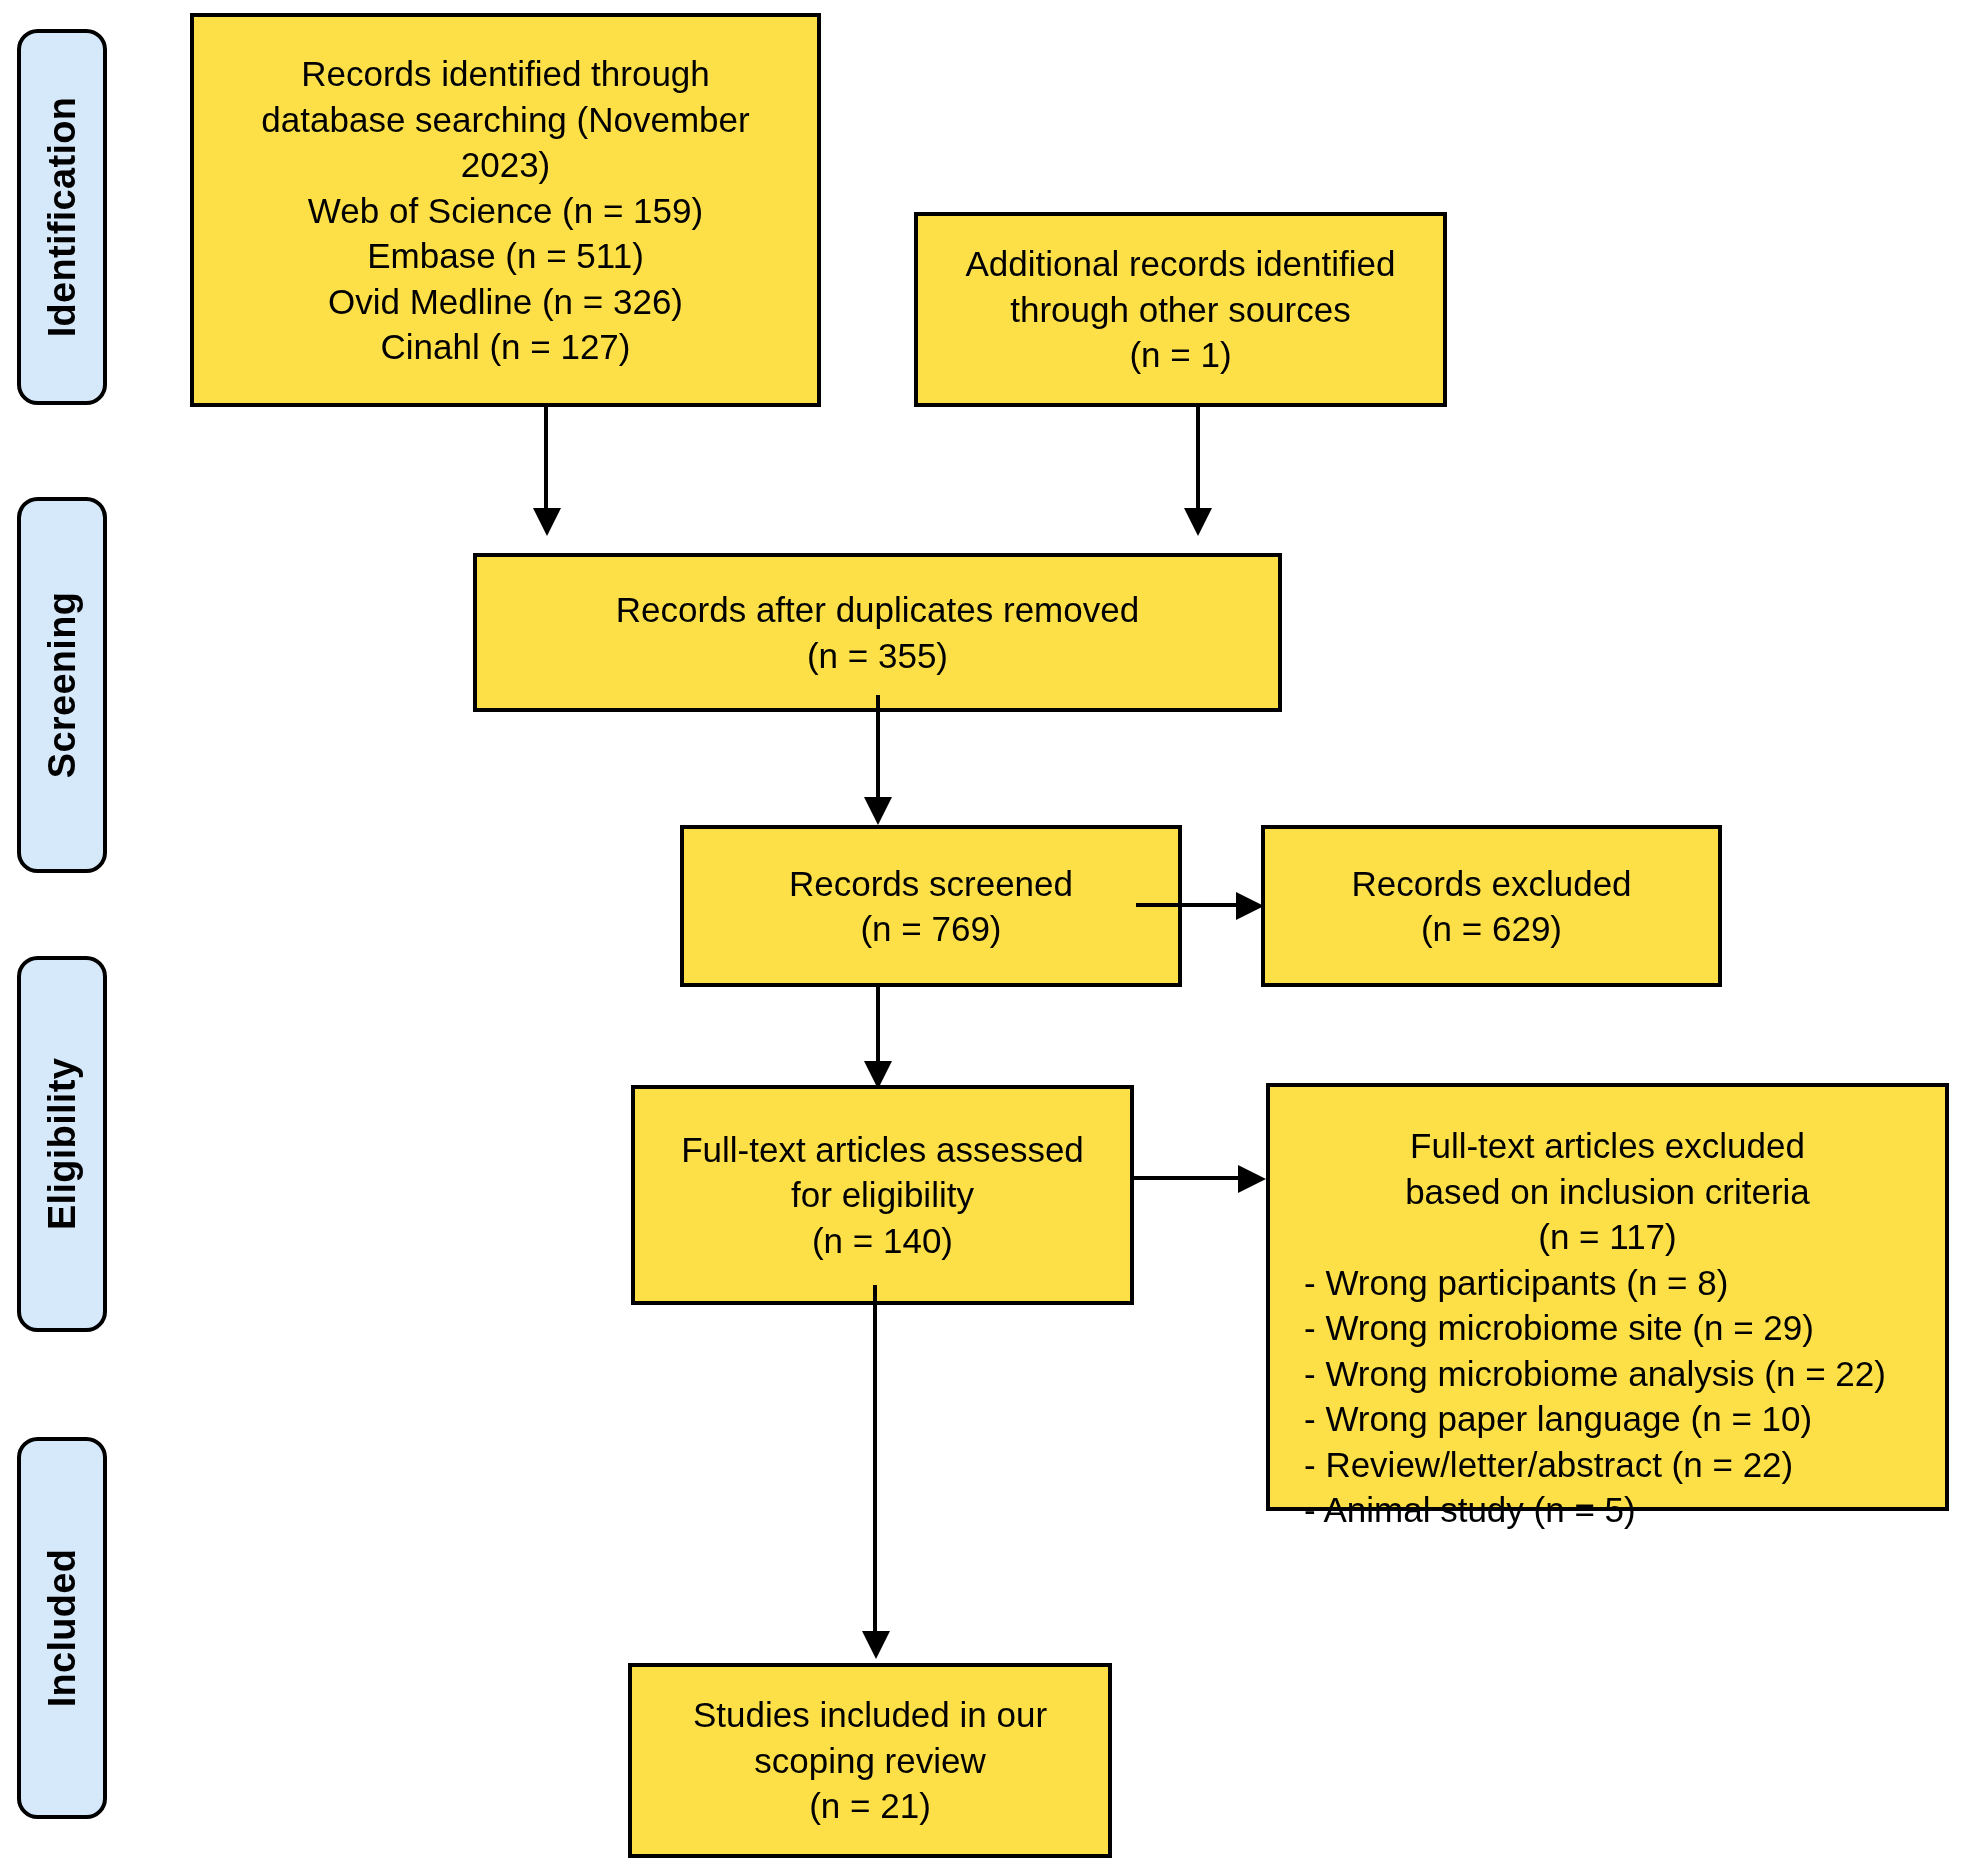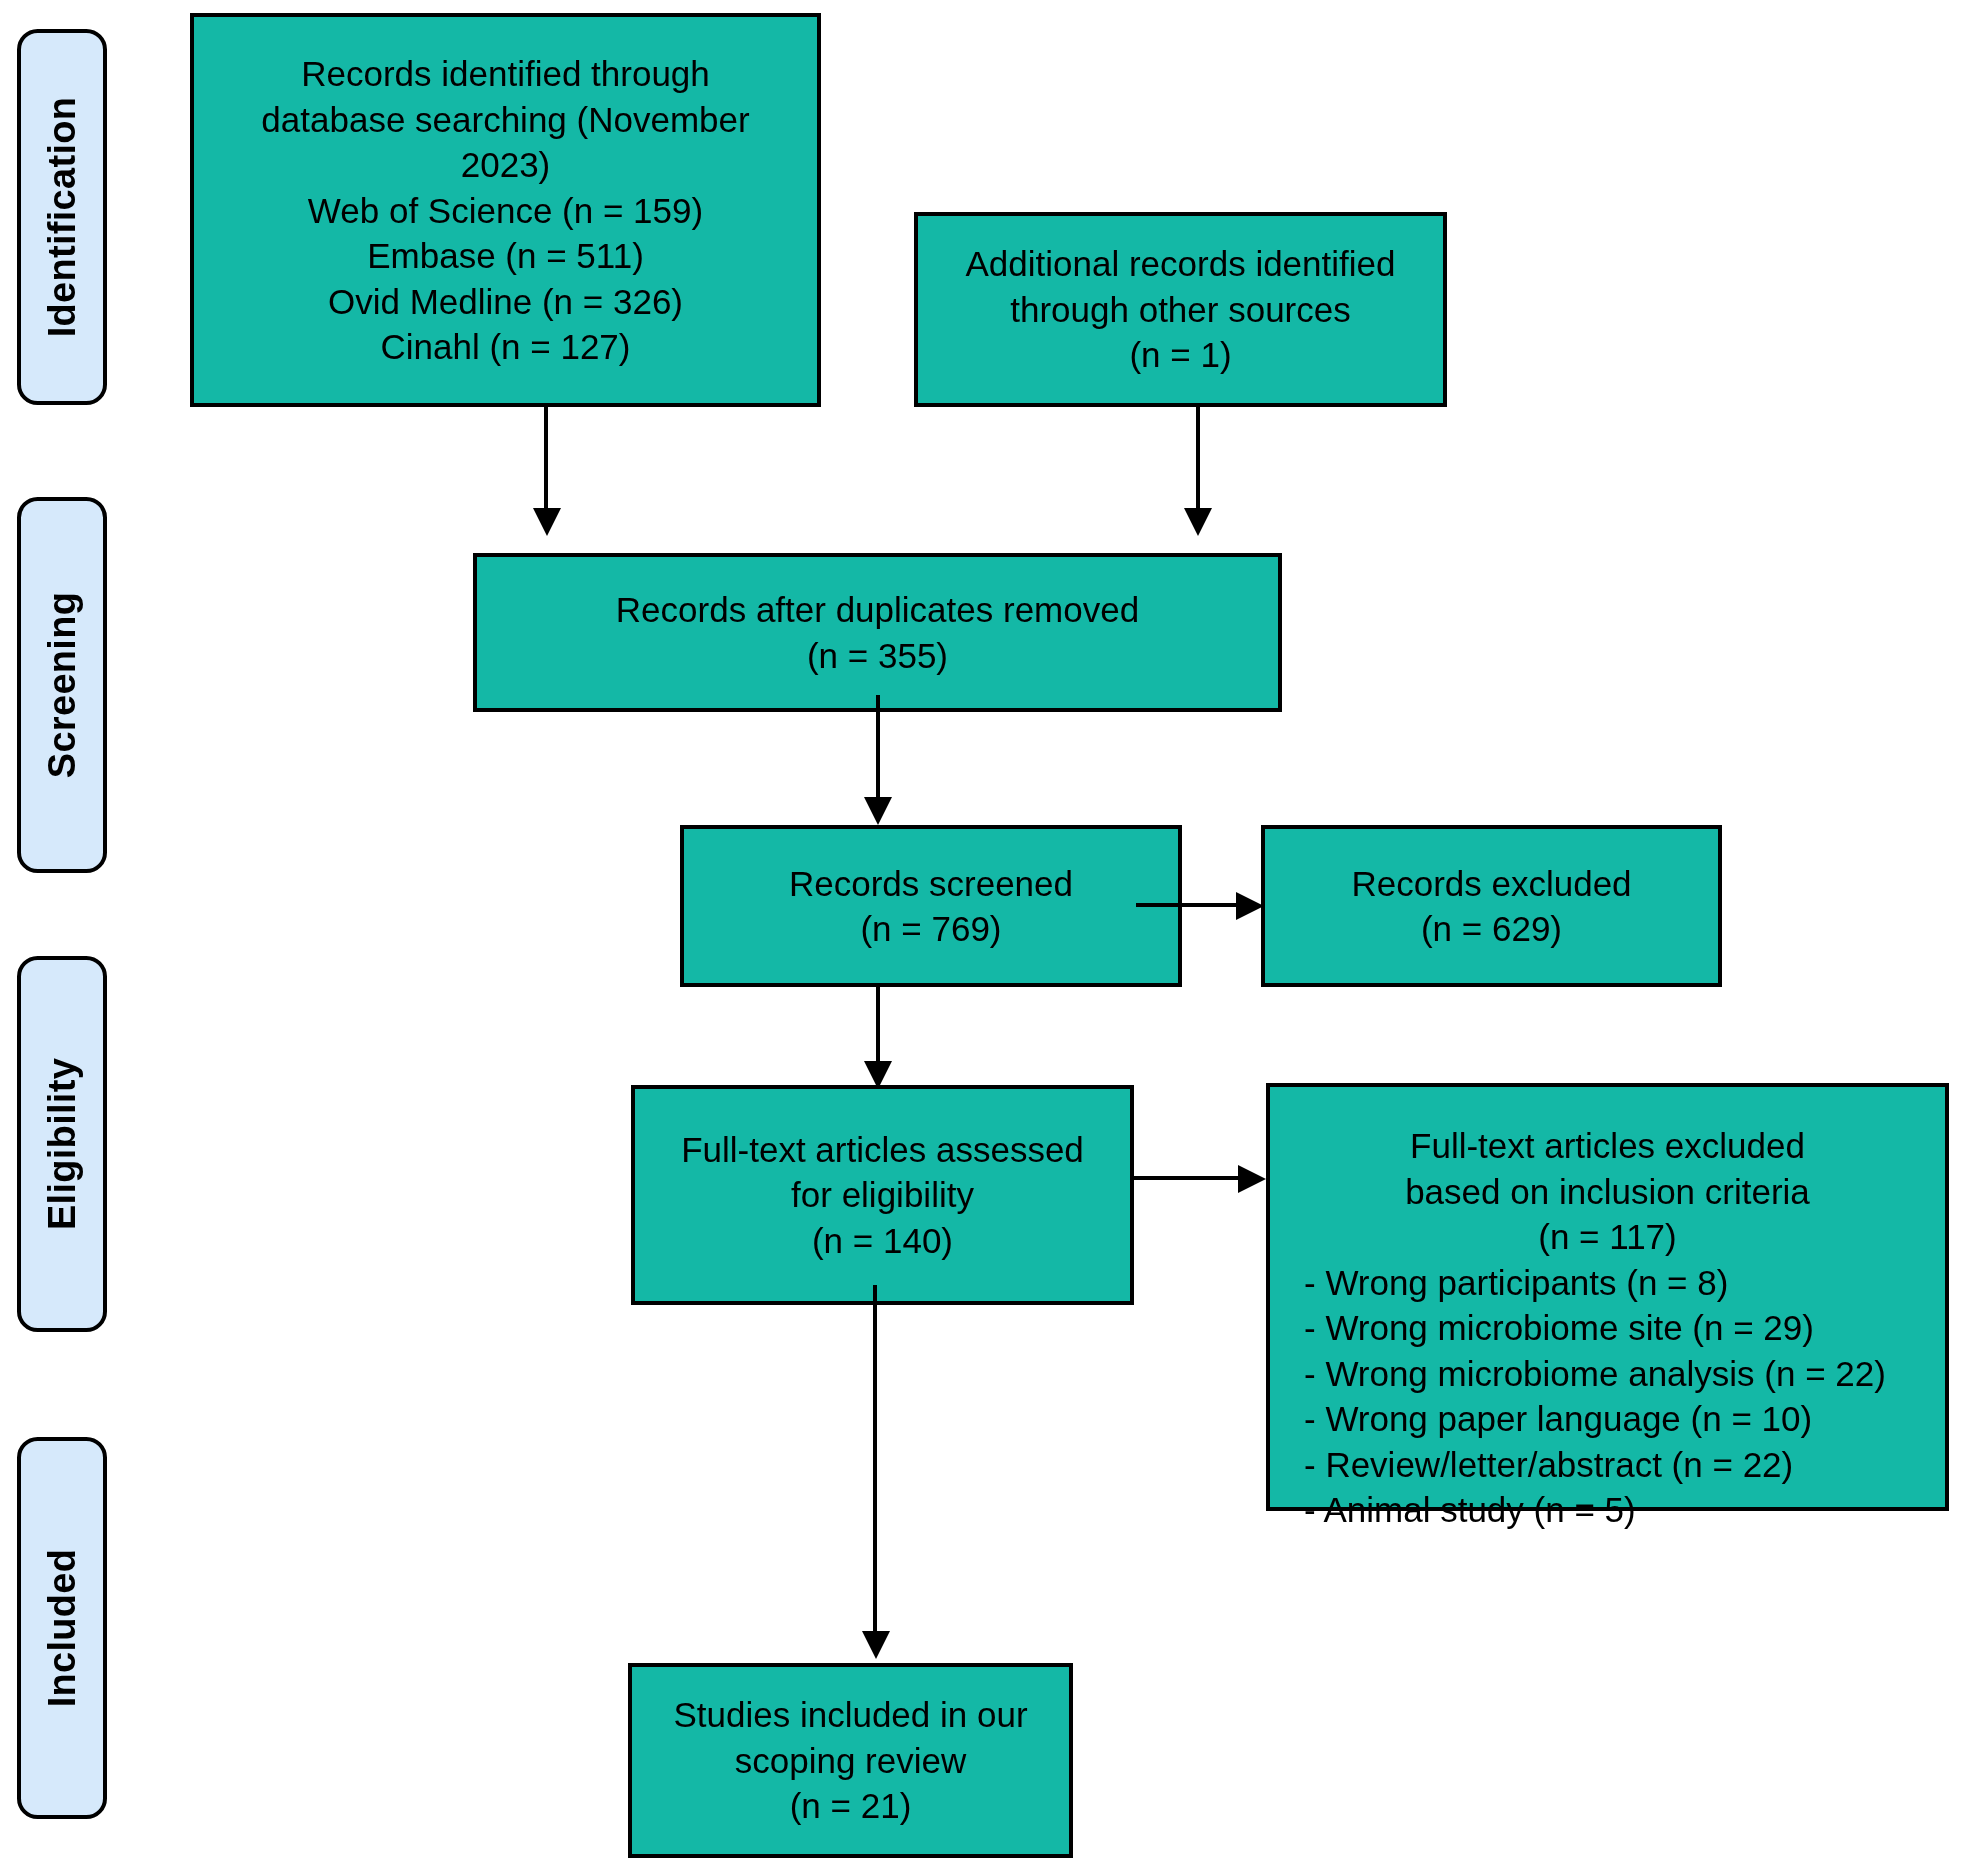--- a/index.html
+++ b/index.html
@@ -34,21 +34,21 @@
     font-weight: bold;
     font-size: 38px;
     letter-spacing: 0.3px;
     color: #000000;
     line-height: 1;
   }
 
   
   .node {
     position: absolute;
-    background: #14b8a6;
+    background: #fde047;
     border: 4.2px solid #000000;
     box-sizing: border-box;
     display: flex;
     flex-direction: column;
     align-items: center;
     justify-content: center;
     color: #000000;
     font-size: 35px;
     line-height: 1.30;
     text-align: center;
@@ -189,20 +189,20 @@
       <span class="line">- Wrong microbiome analysis (n = 22)</span>
       <span class="line">- Wrong paper language (n = 10)</span>
       <span class="line">- Review/letter/abstract (n = 22)</span>
       <span class="line">- Animal study (n = 5)</span>
     </div>
   </div>
 
   <div class="vline" style="left:873px; top:1285px; width:4.2px; height:349px;"></div>
   <div class="arrow-down" style="left:862px; top:1631px;"></div>
 
-  <div class="node" style="left:628px; top:1663px; width:445px; height:195px;">
+  <div class="node" style="left:628px; top:1663px; width:484px; height:195px;">
     <span class="line">Studies included in our</span>
     <span class="line">scoping review</span>
     <span class="line">(n = 21)</span>
   </div>
 
 </div>
 
 
 </body></html>

